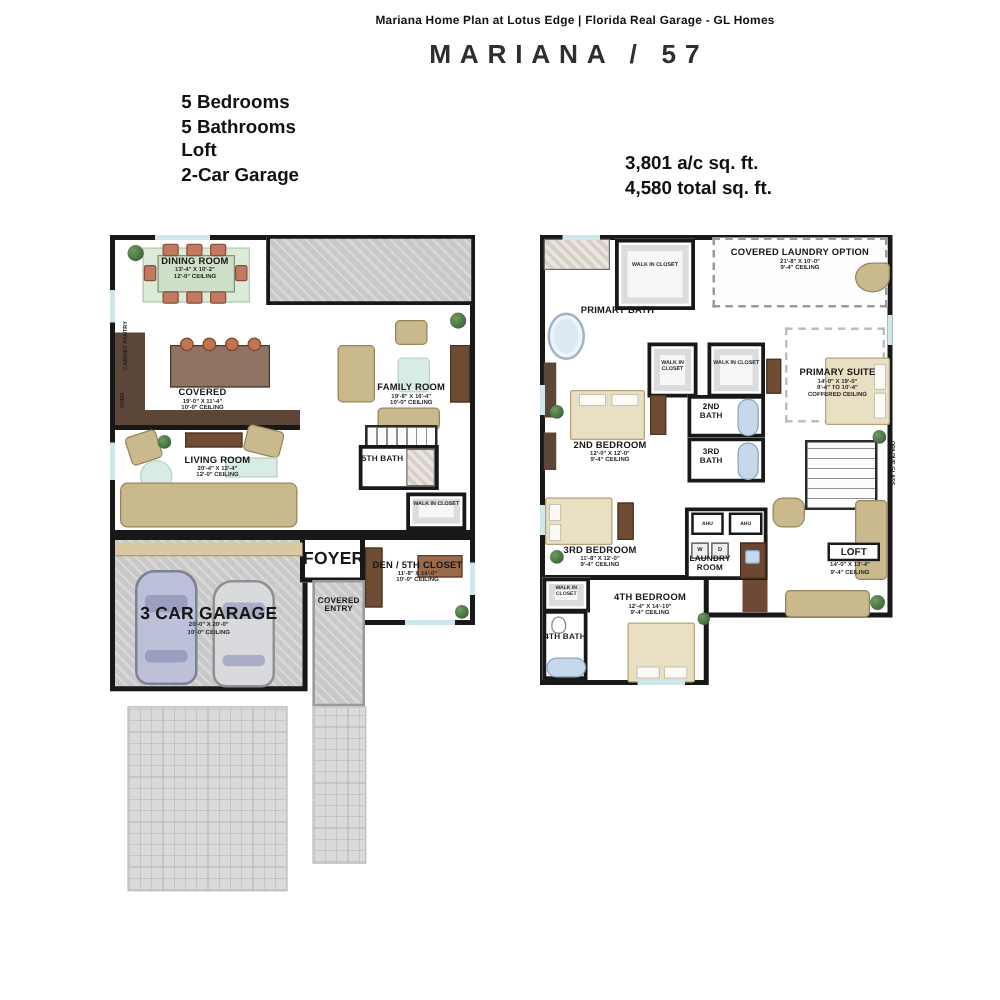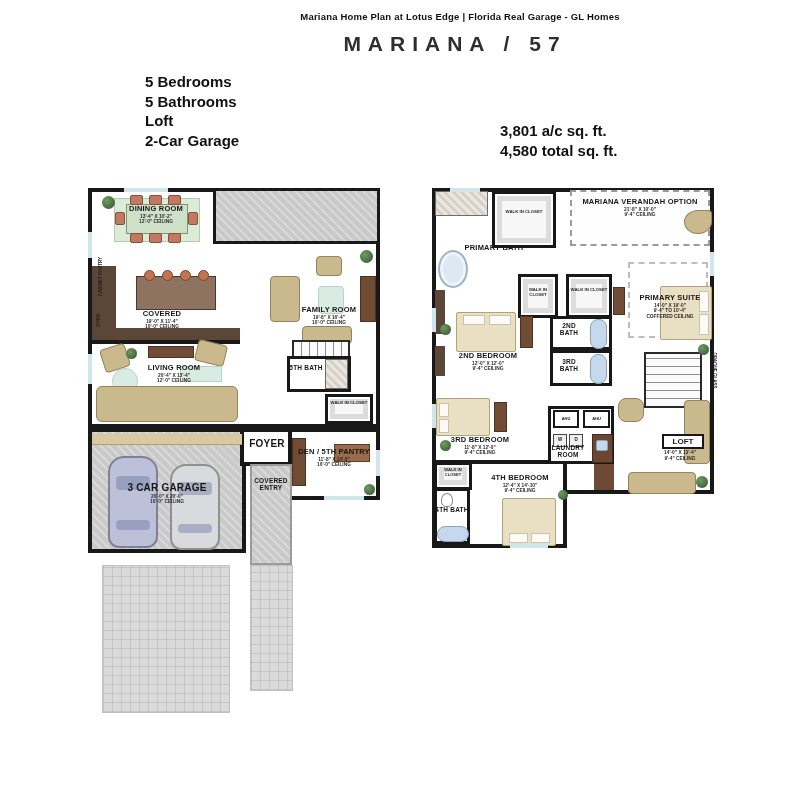--- a/index.html
+++ b/index.html
@@ -26,21 +26,21 @@
   .tan{position:absolute;background:#c9b98c;border:1px solid #94835c;border-radius:4px;}
   .rug{position:absolute;background:#d9ece4;border:1px solid #b9d2c6;}
   .bed{position:absolute;background:#e9dfc2;border:1px solid #b3a377;border-radius:2px;}
   .pillow{position:absolute;background:#fbfaf6;border:1px solid #c9c2ae;}
   .bluefix{position:absolute;background:#c6d8ec;border:1px solid #8aa3c0;border-radius:8px;}
   .shrub{position:absolute;width:13px;height:13px;border-radius:50%;background:radial-gradient(circle at 35% 35%,#6f9b5f,#2f5430);}
   .window{position:absolute;background:#cfe6ea;z-index:6;}
   
   .lbl{position:absolute;text-align:center;color:#161616;z-index:8;line-height:1.15;}
   .nm{display:block;font-size:7.5px;font-weight:700;letter-spacing:.2px;}
-  .nm-big{font-size:10px;}
+  .nm-big{font-size:14px;}
   .nm-sm{font-size:6.5px;}
   .dm{display:block;font-size:4.8px;font-weight:700;color:#2a2a2a;}
   .tinybox-lbl{position:absolute;font-size:4px;font-weight:700;color:#222;text-align:center;z-index:8;}
   .vlabel{position:absolute;font-size:4.5px;font-weight:700;color:#222;white-space:nowrap;text-align:center;z-index:8;}
   .rot-l{transform:rotate(-90deg);}
   .rot-r{transform:rotate(90deg);}
   .loftbox{position:absolute;border:2px solid #181818;background:#fff;text-align:center;font-size:8px;font-weight:700;padding:1px 2px;z-index:8;}
   .shower{position:absolute;background:repeating-linear-gradient(45deg,#eae5dd 0 3px,#d6d0c6 3px 6px);border:1px solid #6b6b6b;box-sizing:border-box;}
   .dashedbox{position:absolute;border:2px dashed #9b9b9b;box-sizing:border-box;background:#fefefe;}
   .car{position:absolute;border-radius:16px 16px 11px 11px;box-sizing:border-box;}
@@ -158,21 +158,21 @@
   <div class="lbl" style="left:201px;top:176px;width:34px;">
     <span class="nm nm-sm">5TH BATH</span>
   </div>
   <div class="lbl" style="left:241px;top:213px;width:40px;">
     <span class="dm" style="font-size:4.3px;">WALK IN CLOSET</span>
   </div>
   <div class="lbl" style="left:150px;top:250px;width:58px;">
     <span class="nm nm-big">FOYER</span>
   </div>
   <div class="lbl" style="left:202px;top:260px;width:88px;">
-    <span class="nm">DEN / 5TH PANTRY</span>
+    <span class="nm">DEN / 5TH CLOSET</span>
     <span class="dm">11'-8" X 14'-0"</span>
     <span class="dm">10'-0" CEILING</span>
   </div>
   <div class="lbl" style="left:12px;top:294px;width:134px;">
     <span class="nm nm-big">3 CAR GARAGE</span>
     <span class="dm">20'-0" X 20'-0"</span>
     <span class="dm">10'-0" CEILING</span>
   </div>
   <div class="lbl" style="left:160px;top:289px;width:46px;">
     <span class="nm nm-sm">COVERED ENTRY</span>
@@ -255,21 +255,21 @@
   <div class="shrub" style="left:264px;top:288px;width:12px;height:12px;"></div>
   <div class="shrub" style="left:126px;top:302px;width:10px;height:10px;"></div>
 
   <div class="lbl" style="left:30px;top:56px;width:64px;text-align:center;">
     <span class="nm">PRIMARY BATH</span>
   </div>
   <div class="lbl" style="left:68px;top:22px;width:48px;">
     <span class="dm" style="font-size:4.3px;">WALK IN CLOSET</span>
   </div>
   <div class="lbl" style="left:138px;top:10px;width:140px;">
-    <span class="nm">MARIANA VERANDAH OPTION</span>
+    <span class="nm">COVERED LAUNDRY OPTION</span>
     <span class="dm">21'-8" X 10'-0"</span>
     <span class="dm">9'-4" CEILING</span>
   </div>
   <div class="lbl" style="left:196px;top:106px;width:84px;">
     <span class="nm">PRIMARY SUITE</span>
     <span class="dm">14'-0" X 19'-0"</span>
     <span class="dm">9'-4" TO 10'-4"</span>
     <span class="dm">COFFERED CEILING</span>
   </div>
   <div class="lbl" style="left:88px;top:100px;width:36px;">

